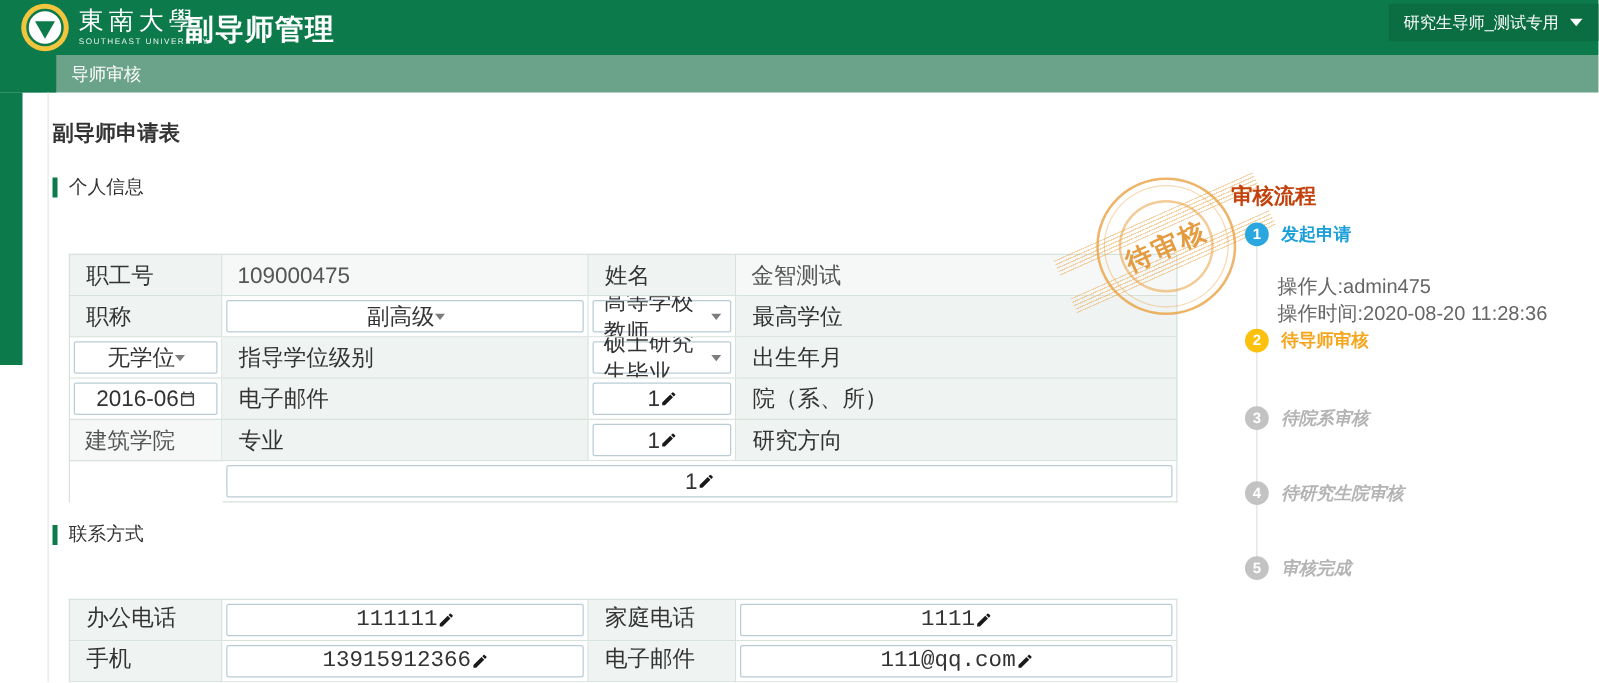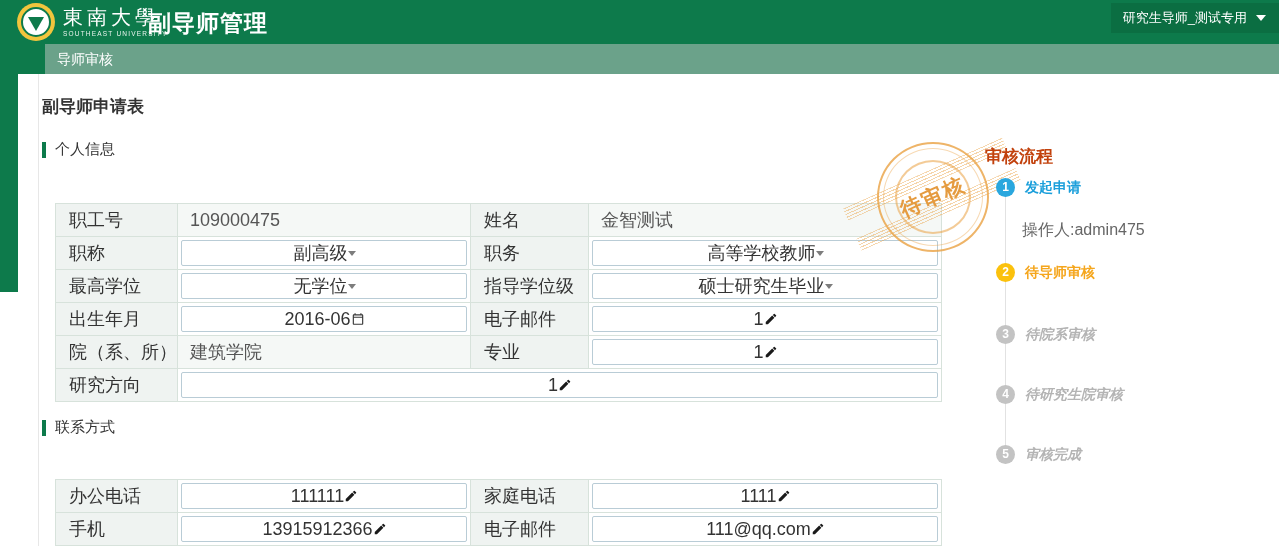--- a/index.html
+++ b/index.html
@@ -37,21 +37,21 @@
   .sec-bar { width:4px; height:16px; background:#0d7a4b; }
   .sec-title { font-size:15px; font-weight:normal; color:#333; }
   .sec-personal { top:140px; }
   .sec-contact { top:418px; }
 
   
   .ftable { position:absolute; left:55px; width:887px; display:grid;
             grid-template-columns:122px 293px 118px 1fr; grid-auto-rows:33px;
             border-top:1px solid #d7e2db; border-left:1px solid #d7e2db; background:#fff; font-size:18px;margin-top:19px; }
   .ft1 { top:184px; }
-  .ft2 { top:460px; }
+  .ft2 { top:460px;font-family:Liberation Mono, monospace; }
   .cell { border-right:1px solid #d7e2db; border-bottom:1px solid #d7e2db; overflow:hidden; }
   .cell.lbl { background:#eff3f1; color:#333; line-height:32px; padding-left:13px; }
   .cell.ro  { background:#f5f8f6; color:#555; line-height:32px; padding-left:12px; }
   .cell.ed  { background:#fff; display:flex; }
   .span3 { grid-column:2 / 5; }
   .input { flex:1; display:flex; align-items:center; justify-content:center;
            border:1px solid #b9ccd6; border-radius:2px; background:#fff; margin:3px; padding:0 7px 0 8px;
            color:#333; cursor:pointer; }
   .caret { width:0; height:0; border-left:4px solid transparent; border-right:4px solid transparent; border-top:5px solid #7d7d7d; }
   .icon svg { display:block; }
@@ -130,21 +130,20 @@
     <div class="cell lbl">姓名</div>
     <div class="cell ro">金智测试</div>
 
     <div class="cell lbl">职称</div>
     <div class="cell ed">
       <div class="input">
         <span>副高级</span>
         <span class="caret"></span>
       </div>
     </div>
-    <div class="cell lbl">职务</div>
     <div class="cell ed">
       <div class="input">
         <span>高等学校教师</span>
         <span class="caret"></span>
       </div>
     </div>
 
     <div class="cell lbl">最高学位</div>
     <div class="cell ed">
       <div class="input">
@@ -278,20 +277,21 @@
   <div class="workflow">
     <div class="wf-title">审核流程</div>
     <div class="wf-line"></div>
 
     <div class="wf-step done s1">
       <span class="wf-num">1</span>
       <span class="wf-label">发起申请</span>
     </div>
     <div class="wf-details">
       <div>操作人:admin475</div>
+      <div>操作时间:2020-08-20 11:28:36</div>
     </div>
 
     <div class="wf-step current s2">
       <span class="wf-num">2</span>
       <span class="wf-label">待导师审核</span>
     </div>
 
     <div class="wf-step pending s3">
       <span class="wf-num">3</span>
       <span class="wf-label">待院系审核</span>

